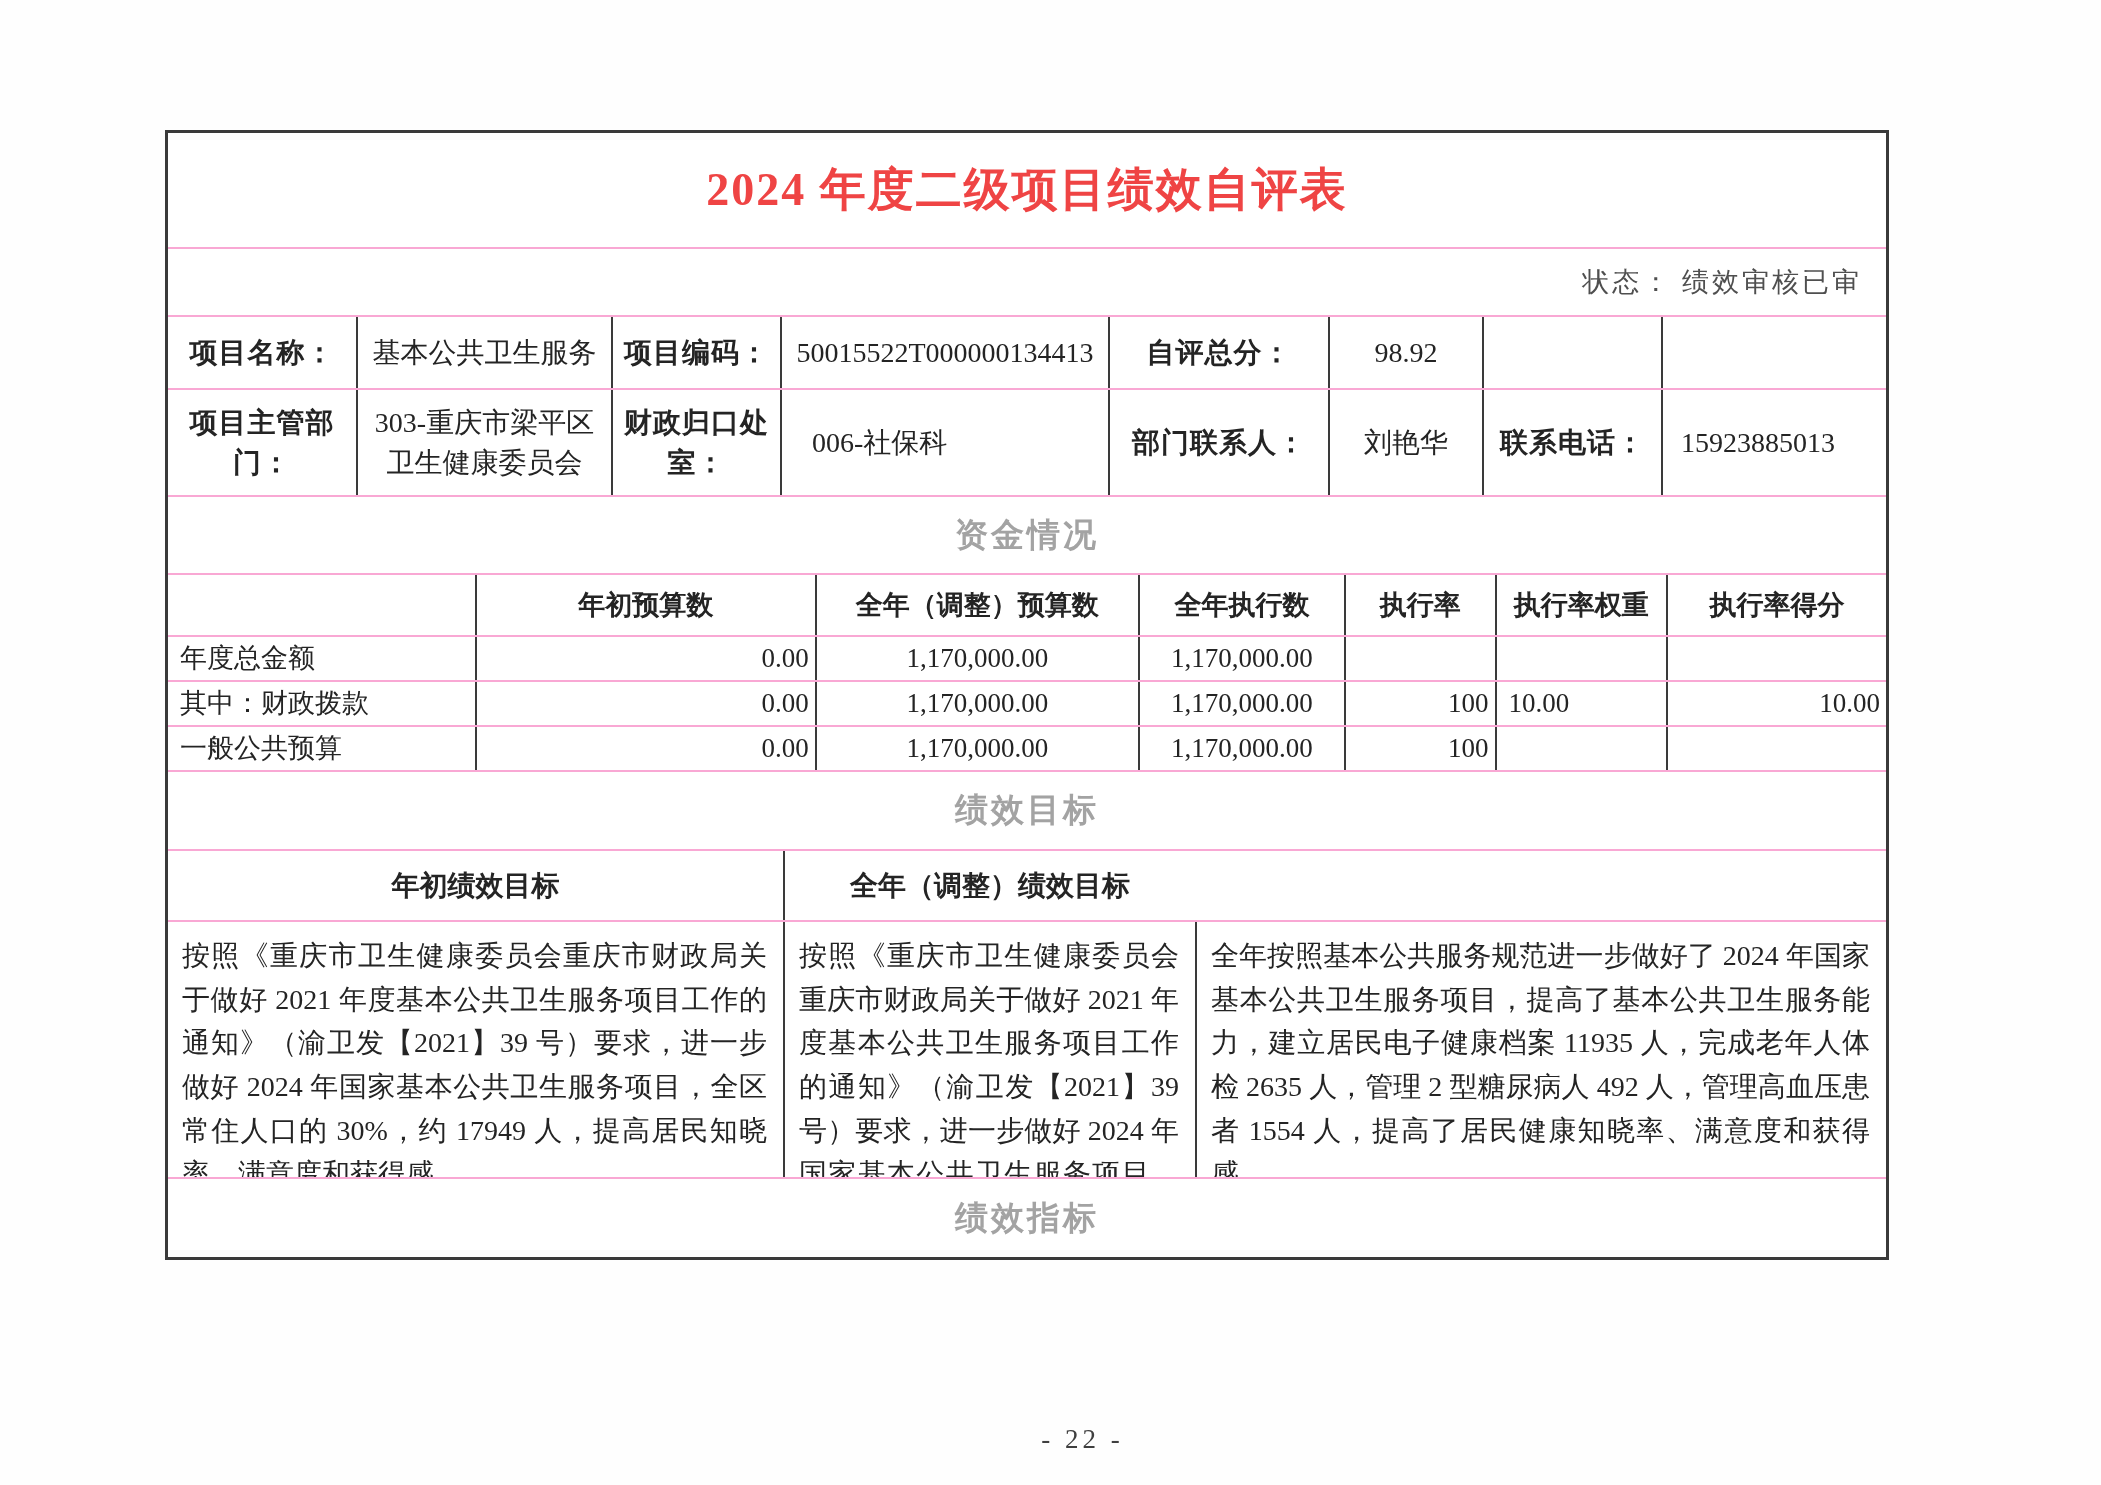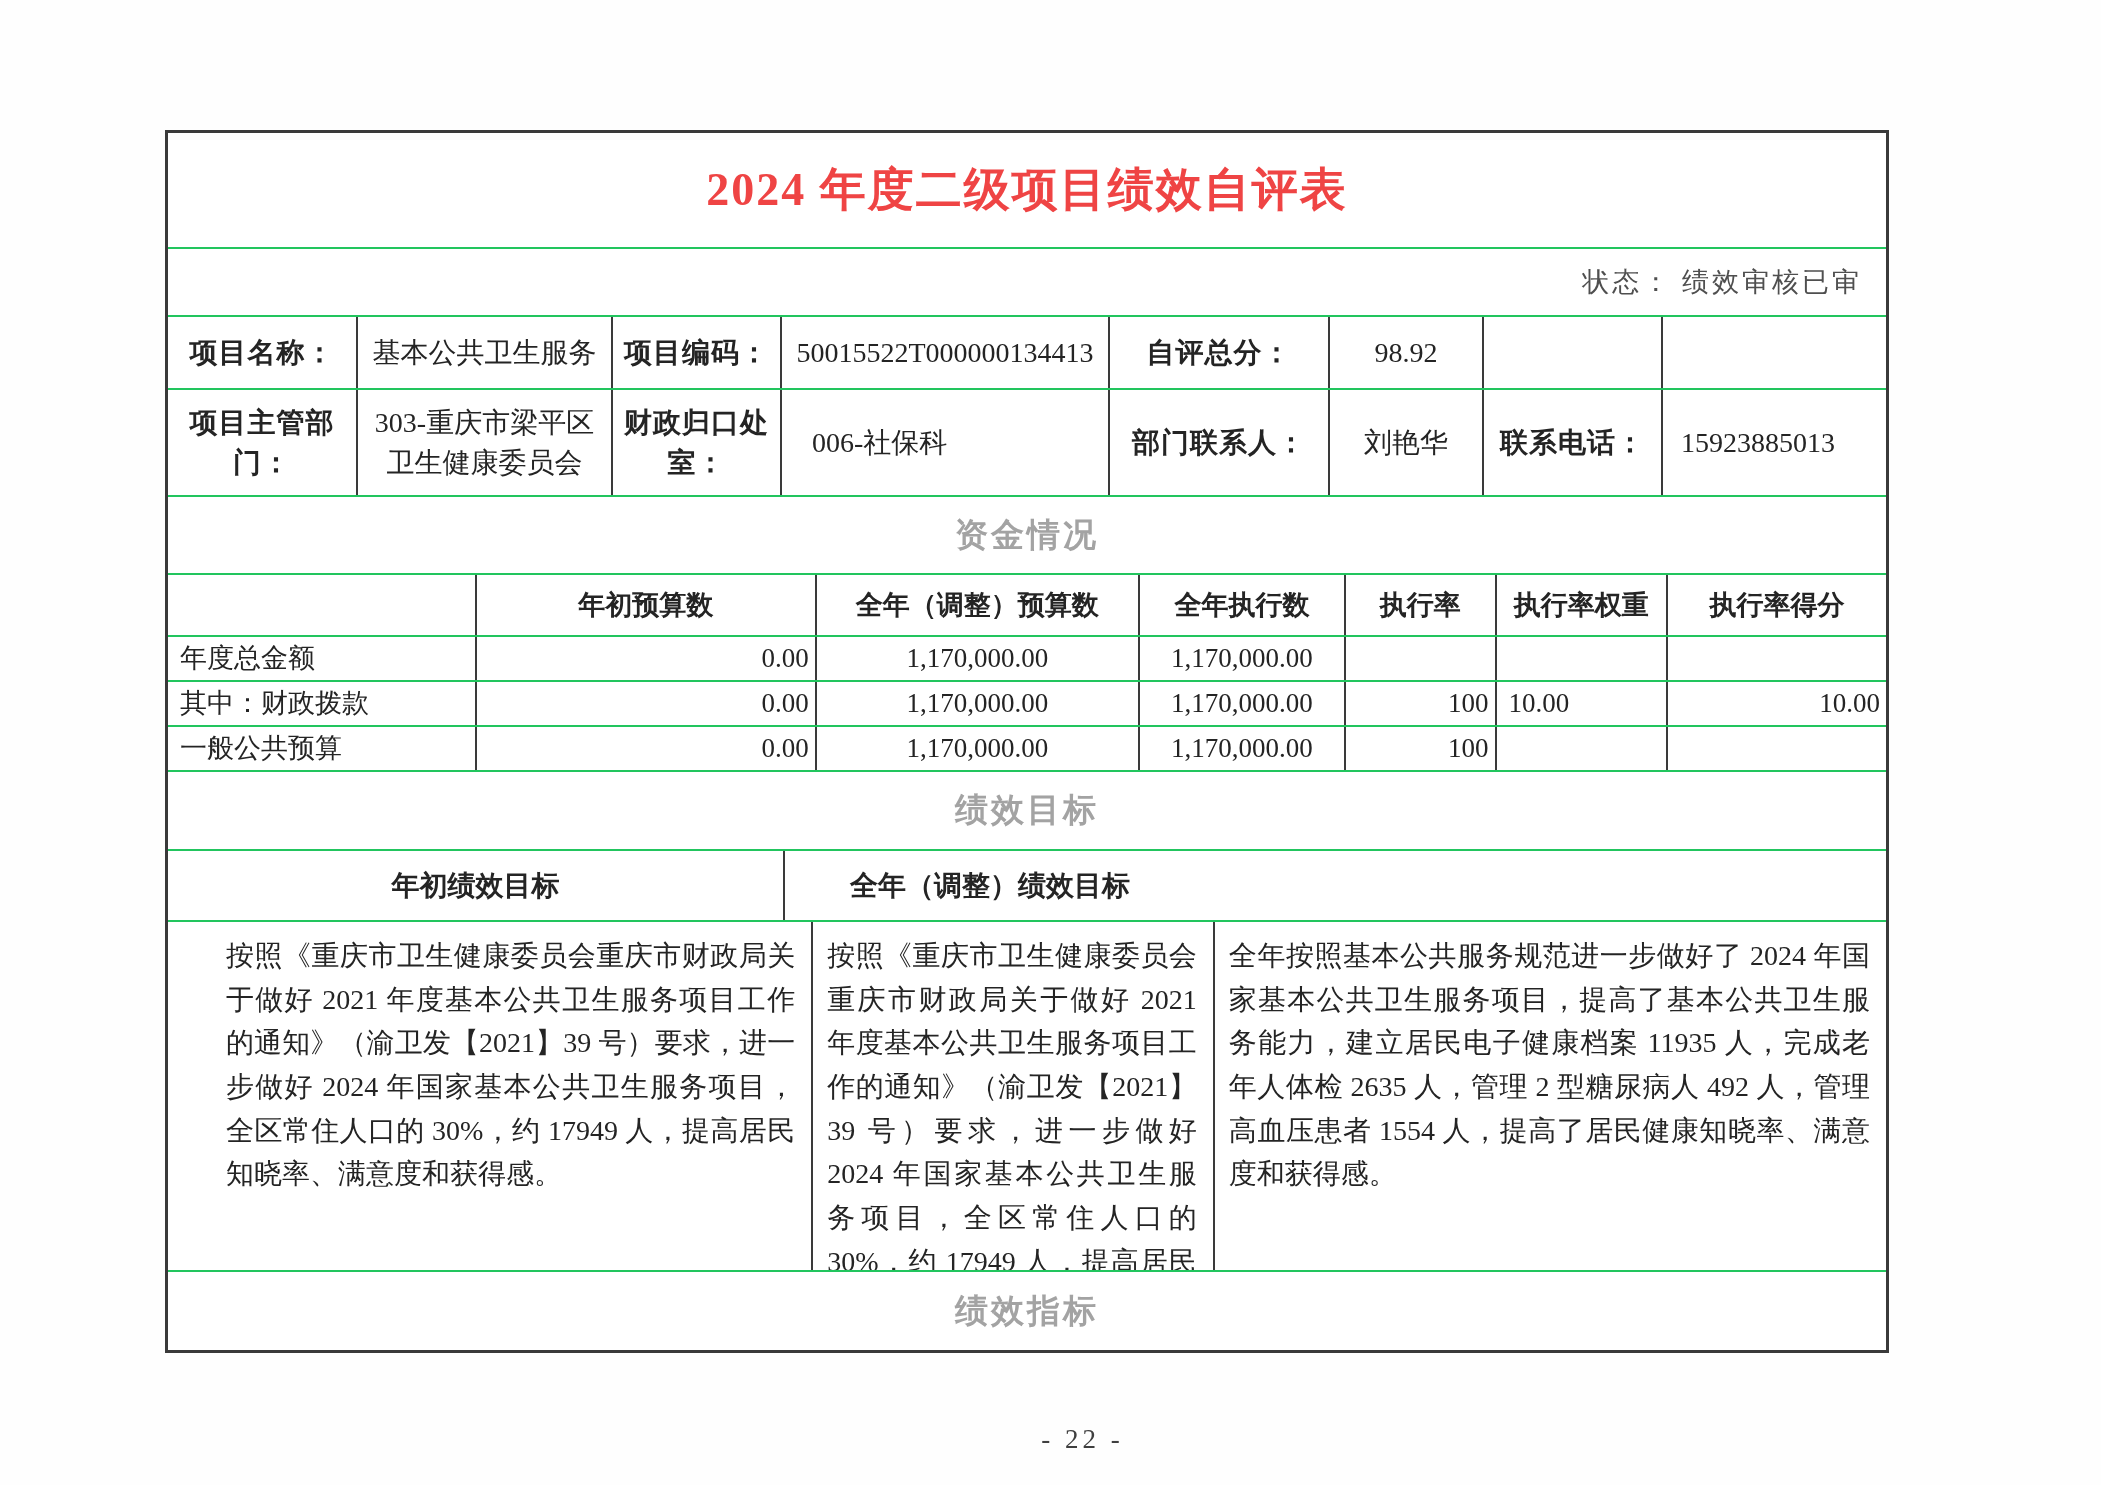--- a/index.html
+++ b/index.html
@@ -11,21 +11,21 @@
     color:#242424;
     overflow:hidden;
   }
   .doc{
     position:absolute;left:165px;top:130px;
     width:1718px;
     border:3px solid #3a3a3a;
     background:#fff;
   }
   .row{display:flex;box-sizing:border-box;}
-  .row + .row{border-top:2px solid #22c55e;}
+  .row + .row{border-top:2px solid #f9a8d4;}
   .cell{
     box-sizing:border-box;
     display:flex;align-items:center;justify-content:center;
     text-align:center;
     font-size:28px;line-height:1.42;
     padding:2px 6px;
     overflow:hidden;
   }
   .cell + .cell{border-left:2px solid #3a3a3a;}
   .lbl{font-weight:bold;letter-spacing:1px;}
@@ -56,21 +56,21 @@
   .fund-row{height:45px;}
   .fund-row .cell{font-size:27px;padding-top:0;padding-bottom:0;}
   .fl{justify-content:flex-start;text-align:left;padding-left:12px;}
   .fr{justify-content:flex-end;text-align:right;}
   .fc{justify-content:center;}
 
   
   .g1{width:615px}.g2{width:412px}.g3{width:691px}
   .goals-header{height:71px;}
   .goals-header .cell{font-weight:bold;font-size:28px;}
-  .goals-body{height:350px;padding-left:44px;}
+  .goals-body{height:257px;}
   .goals-body .cell{
     align-items:flex-start;justify-content:flex-start;
     text-align:justify;
     font-size:28px;line-height:1.56;
     padding:12px 16px 12px 14px;
   }
   .sec3{height:80px;}
   .sec2{height:79px;}
 
   .footer{

